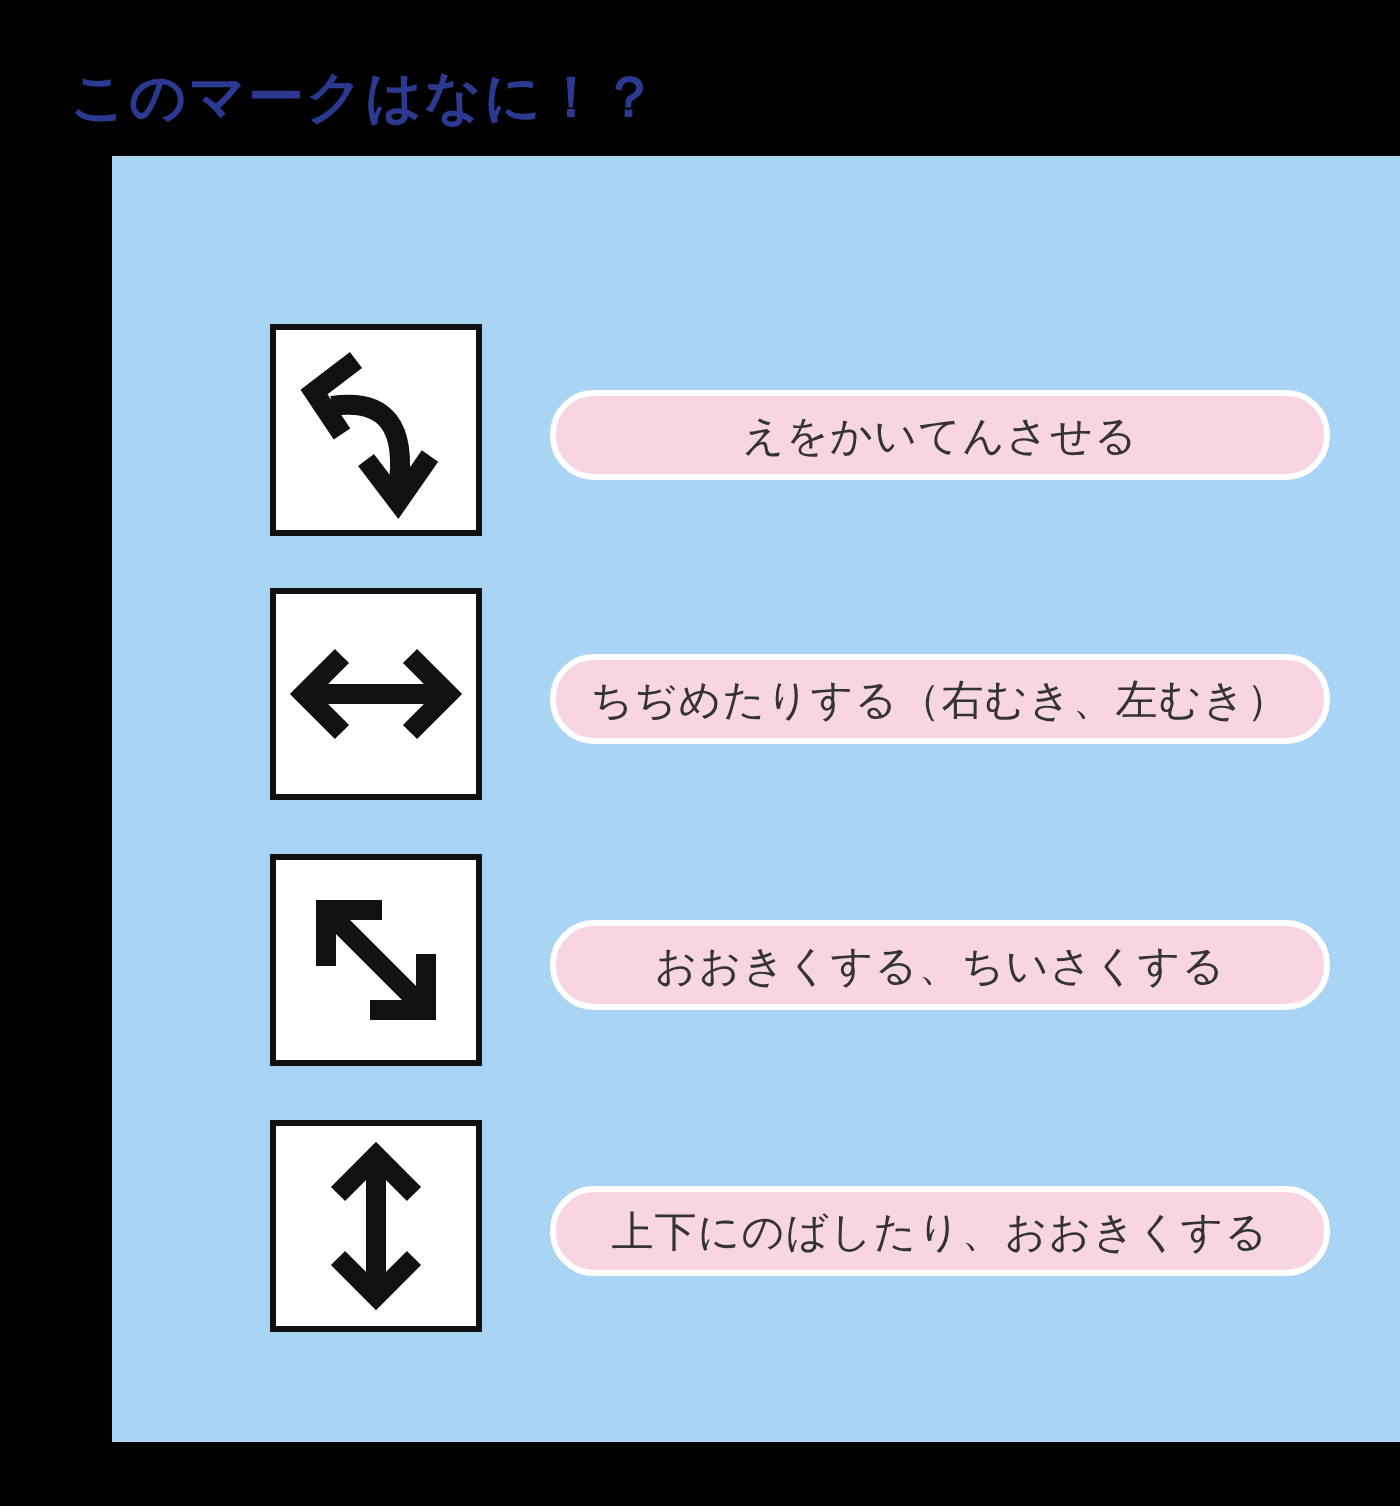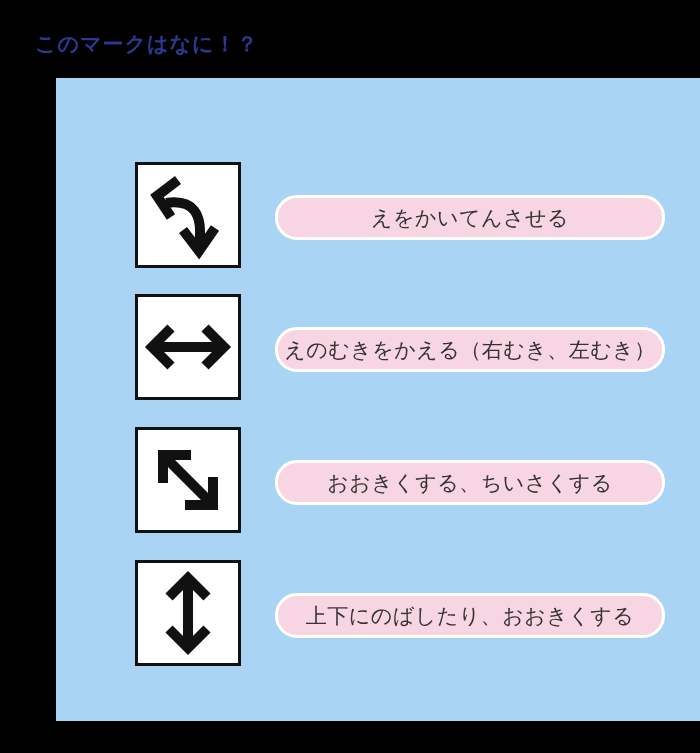--- a/index.html
+++ b/index.html
@@ -16,21 +16,21 @@
   *{margin:0;padding:0;box-sizing:border-box;}
   html,body{width:700px;height:753px;overflow:hidden;}
   body{
     background:var(--background);
     font-family:"Liberation Sans","DejaVu Sans",sans-serif;
     position:relative;
   }
   .page-title{
     position:absolute;
     left:35px; top:30px;
-    font-size:21px;
+    font-size:28px;
     font-weight:bold;
     letter-spacing:1px;
     color:var(--title_color);
   }
   .panel{
     position:absolute;
     left:16px; top:78px;
     width:649px; height:643px;
     background:var(--panel);
     margin-left:40px;
@@ -96,21 +96,21 @@
 
   <div class="row row2">
     <div class="iconbox">
       <svg viewBox="0 0 100 100" aria-hidden="true">
         <path class="stroke" d="M 15 50 H 85"></path>
         <polyline class="stroke" points="33,31 14,50 33,69"></polyline>
         <polyline class="stroke" points="67,31 86,50 67,69"></polyline>
       </svg>
     </div>
     <div class="pill">
-      <span class="pill-label">えのむきをかえる（右むき、左むき）</span>
+      <span class="pill-label">ちぢめたりする（右むき、左むき）</span>
     </div>
   </div>
 
   <div class="row row3">
     <div class="iconbox">
       <svg viewBox="0 0 100 100" aria-hidden="true">
         <path class="stroke" d="M 29 29 L 73 73"></path>
         <polyline class="stroke" points="53,25 25,25 25,53"></polyline>
         <polyline class="stroke" points="75,47 75,75 47,75"></polyline>
       </svg>

